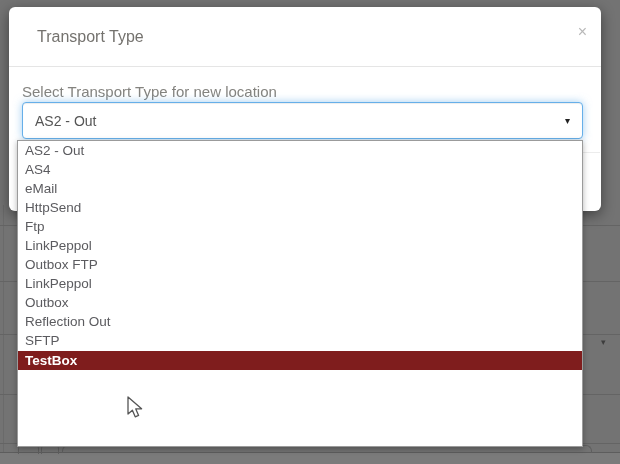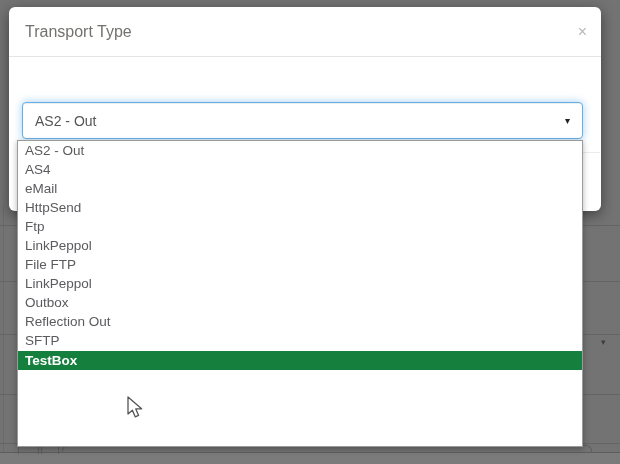--- a/index.html
+++ b/index.html
@@ -34,23 +34,23 @@
   }
 
   
   .modal {
     position:absolute; left:9px; top:7px; width:592px; height:204px;
     background:#ffffff; border-radius:6px;
     box-shadow:0 4px 14px rgba(0,0,0,.45);
     z-index:2;
   }
   .modal-header {
-    position:relative; height:50px;
+    position:relative; height:60px;
     border-bottom:1px solid #e5e5e5;
-    padding:0 16px;
+    padding:0 28px;
     display:flex; align-items:center;
   }
   .modal-title { font-size:16px; color:#74726e; }
   .modal-close {
     position:absolute; right:14px; top:15px;
     background:none; border:none; cursor:pointer;
     font-size:16px; color:#b8b8b8; line-height:20px;
     font-family:"Liberation Sans",sans-serif;
   }
   .modal-body { padding:16px 13px 0 13px; }
@@ -79,21 +79,21 @@
     background:#fff; border:1px solid #9b9b9b;
     box-shadow:0 2px 6px rgba(0,0,0,.3);
     z-index:4; overflow:hidden;
   }
   .option {
     height:19.06px; line-height:19.2px;
     padding-left:7px;
     font-size:13.5px; color:#5b5b5f;
     white-space:nowrap; cursor:pointer;
   }
-  .option.selected { background:#15803d; color:#ffffff; font-weight:600; }
+  .option.selected { background:#7f1d1d; color:#ffffff; font-weight:600; }
 
   
   .cursor { position:absolute; left:126px; top:396px; z-index:6; pointer-events:none; }
 </style>
 </head>
 <body>
 
 <div class="page-bg">
   <div class="bg-vline"></div>
   <div class="bg-line" style="top:225px"></div>
@@ -107,36 +107,39 @@
   <div class="bg-tab1"></div>
   <div class="bg-tab2"></div>
   <div class="bg-panel"></div>
 </div>
 
 <div class="modal">
   <div class="modal-header">
     <span class="modal-title">Transport Type</span>
     <button class="modal-close">×</button>
   </div>
+  <div class="modal-body">
+    <label class="field-label">Select Transport Type for new location</label>
+  </div>
 </div>
 <div class="hidden-footer-line"></div>
 
 <div class="select-box">
   <span class="select-value">AS2 - Out</span>
   <span class="select-caret">▾</span>
 </div>
 
 <div class="dropdown-list">
     <div class="option">AS2 - Out</div>
     <div class="option">AS4</div>
     <div class="option">eMail</div>
     <div class="option">HttpSend</div>
     <div class="option">Ftp</div>
     <div class="option">LinkPeppol</div>
-    <div class="option">File FTP</div>
+    <div class="option">Outbox FTP</div>
     <div class="option">LinkPeppol</div>
     <div class="option">Outbox</div>
     <div class="option">Reflection Out</div>
     <div class="option">SFTP</div>
     <div class="option selected">TestBox</div>
   </div>
 
 <div class="cursor">
   <svg width="21" height="24" viewBox="0 0 21 24">
     <path d="M2,1 L2,18 L6.4,14.2 L9.2,20.8 L12.6,19.4 L9.8,12.9 L15.6,12.8 Z" fill="#ffffff" stroke="#555555" stroke-width="1.3" stroke-linejoin="round"></path>

